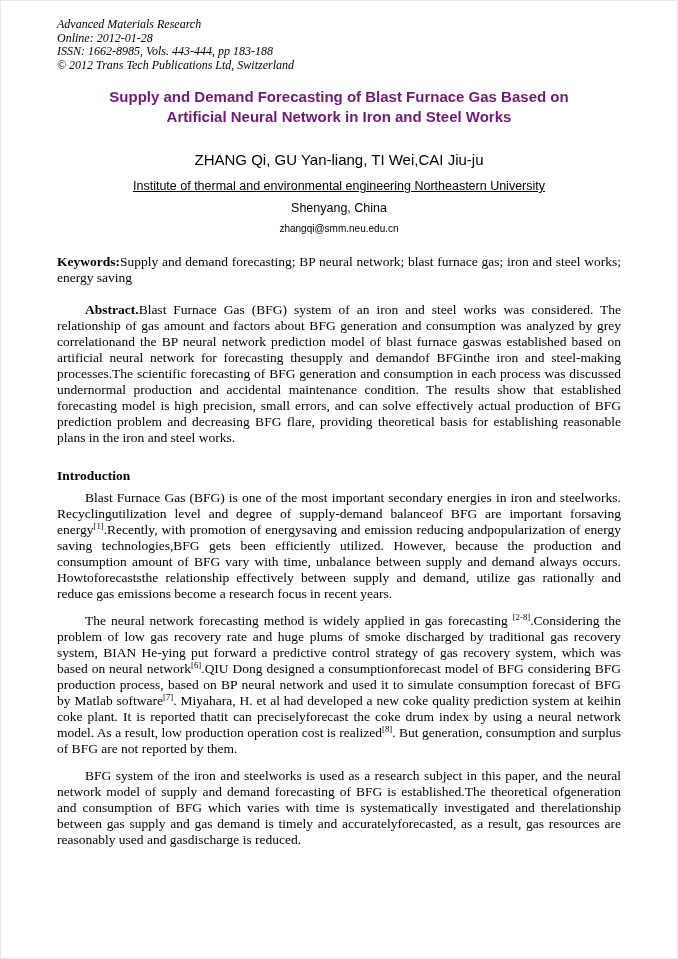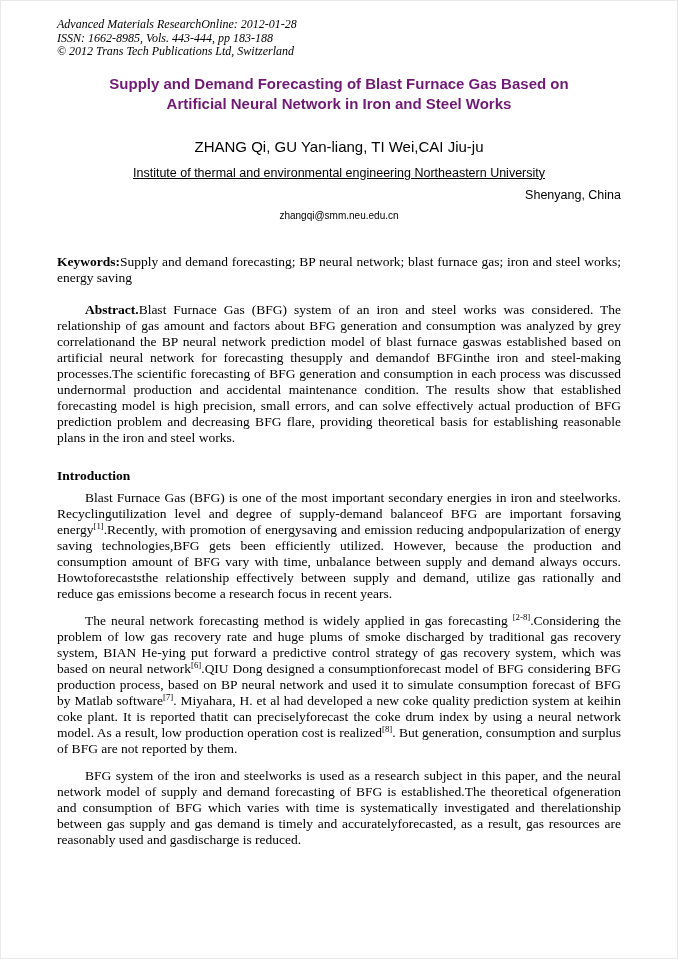--- a/index.html
+++ b/index.html
@@ -17,21 +17,23 @@
   
   .jheader {
     font-family: "Liberation Serif", serif;
     font-style: italic;
     font-size: 12px;
     line-height: 13.5px;
     color: #000;
   }
   .jheader .row {
     display: flex;
+    justify-content: space-between;
     align-items: baseline;
+    flex-direction: column;
   }
 
   
   .title-block {
     text-align: center;
     font-family: "Liberation Sans", sans-serif;
     margin-top: 15px;
   }
   .paper-title {
     font-size: 15px;
@@ -49,37 +51,36 @@
   .affiliation {
     font-size: 12.5px;
     line-height: 15px;
     margin-top: 10px;
     text-decoration: underline;
   }
   .city {
     font-size: 12.5px;
     line-height: 15px;
     margin-top: 7px;
-    text-align: right;
   }
   .email {
     font-size: 10px;
     line-height: 15px;
     margin-top: 5px;
   }
 
   
   .bodytext {
     font-family: "Liberation Serif", serif;
     font-size: 13.5px;
     line-height: 16px;
     text-align: justify;
     color: #000;
   }
-  .keywords { margin-top: 31px; }
+  .keywords { margin-top: 18px; }
   .abstract { margin-top: 16px; }
   .indent { text-indent: 28px; }
   .section-heading {
     font-family: "Liberation Serif", serif;
     font-size: 13.5px;
     font-weight: bold;
     margin-top: 22px;
     text-align: left;
   }
   .para { margin-top: 11px; }

